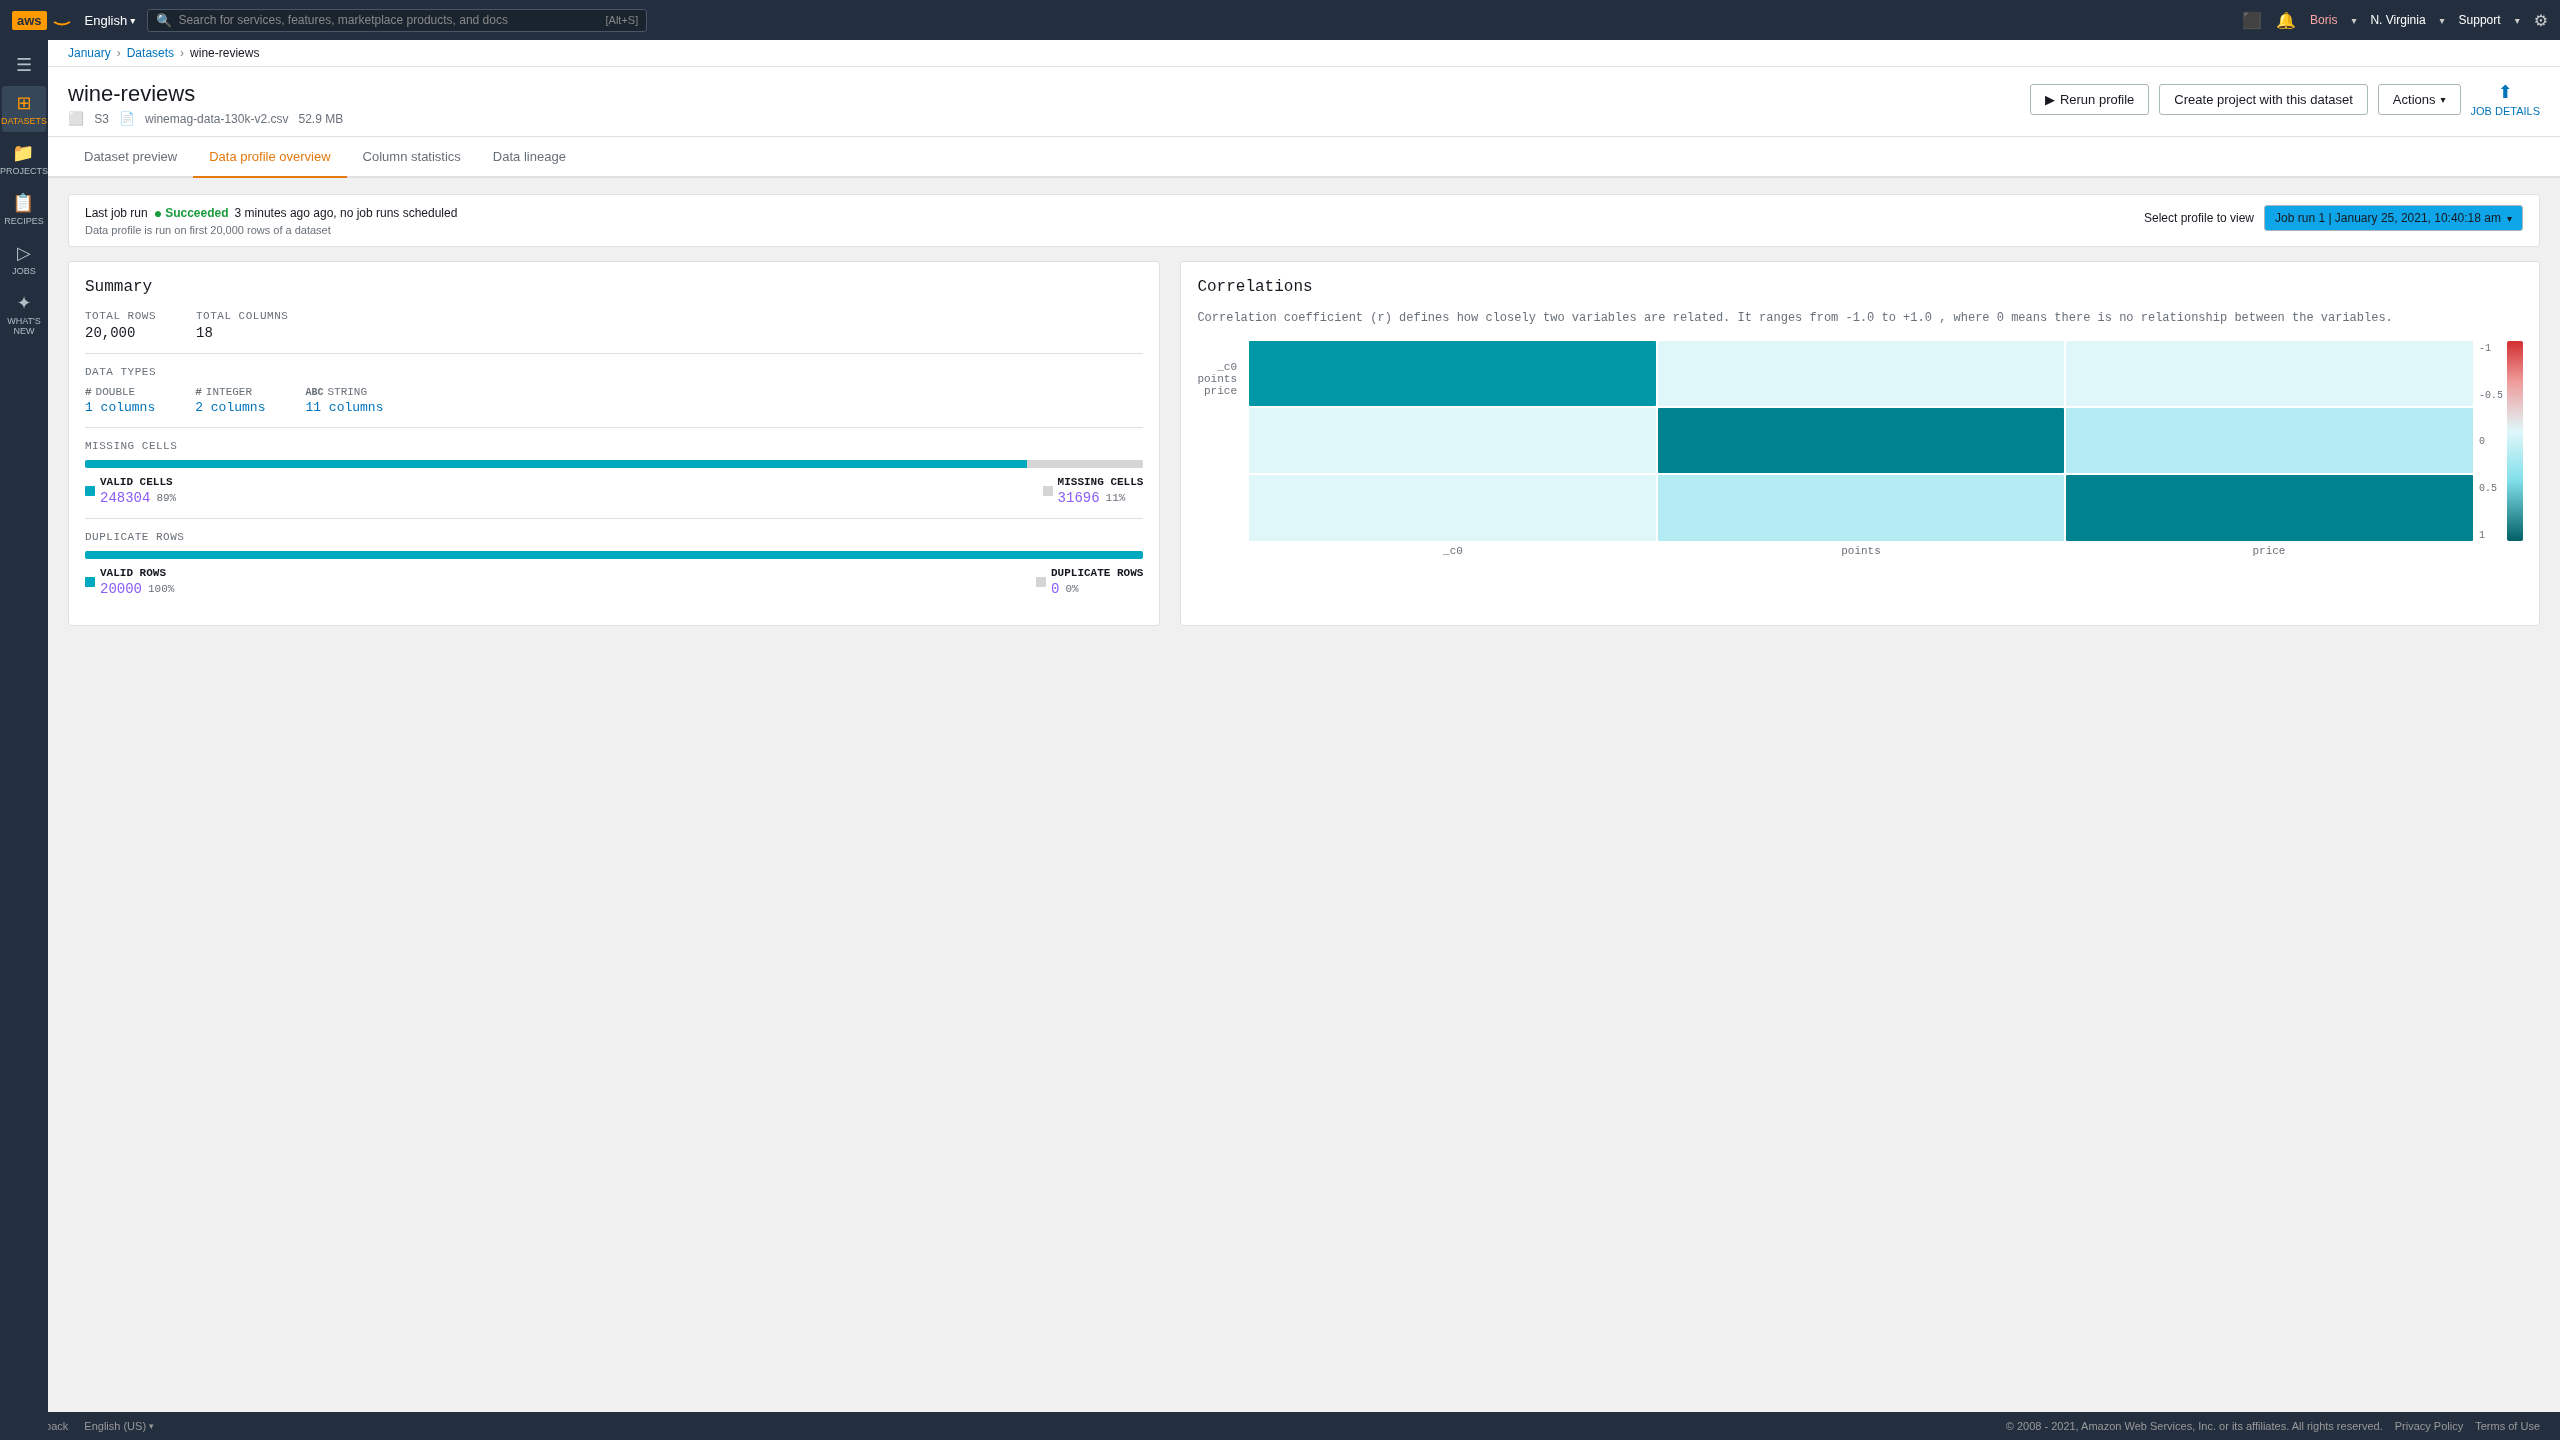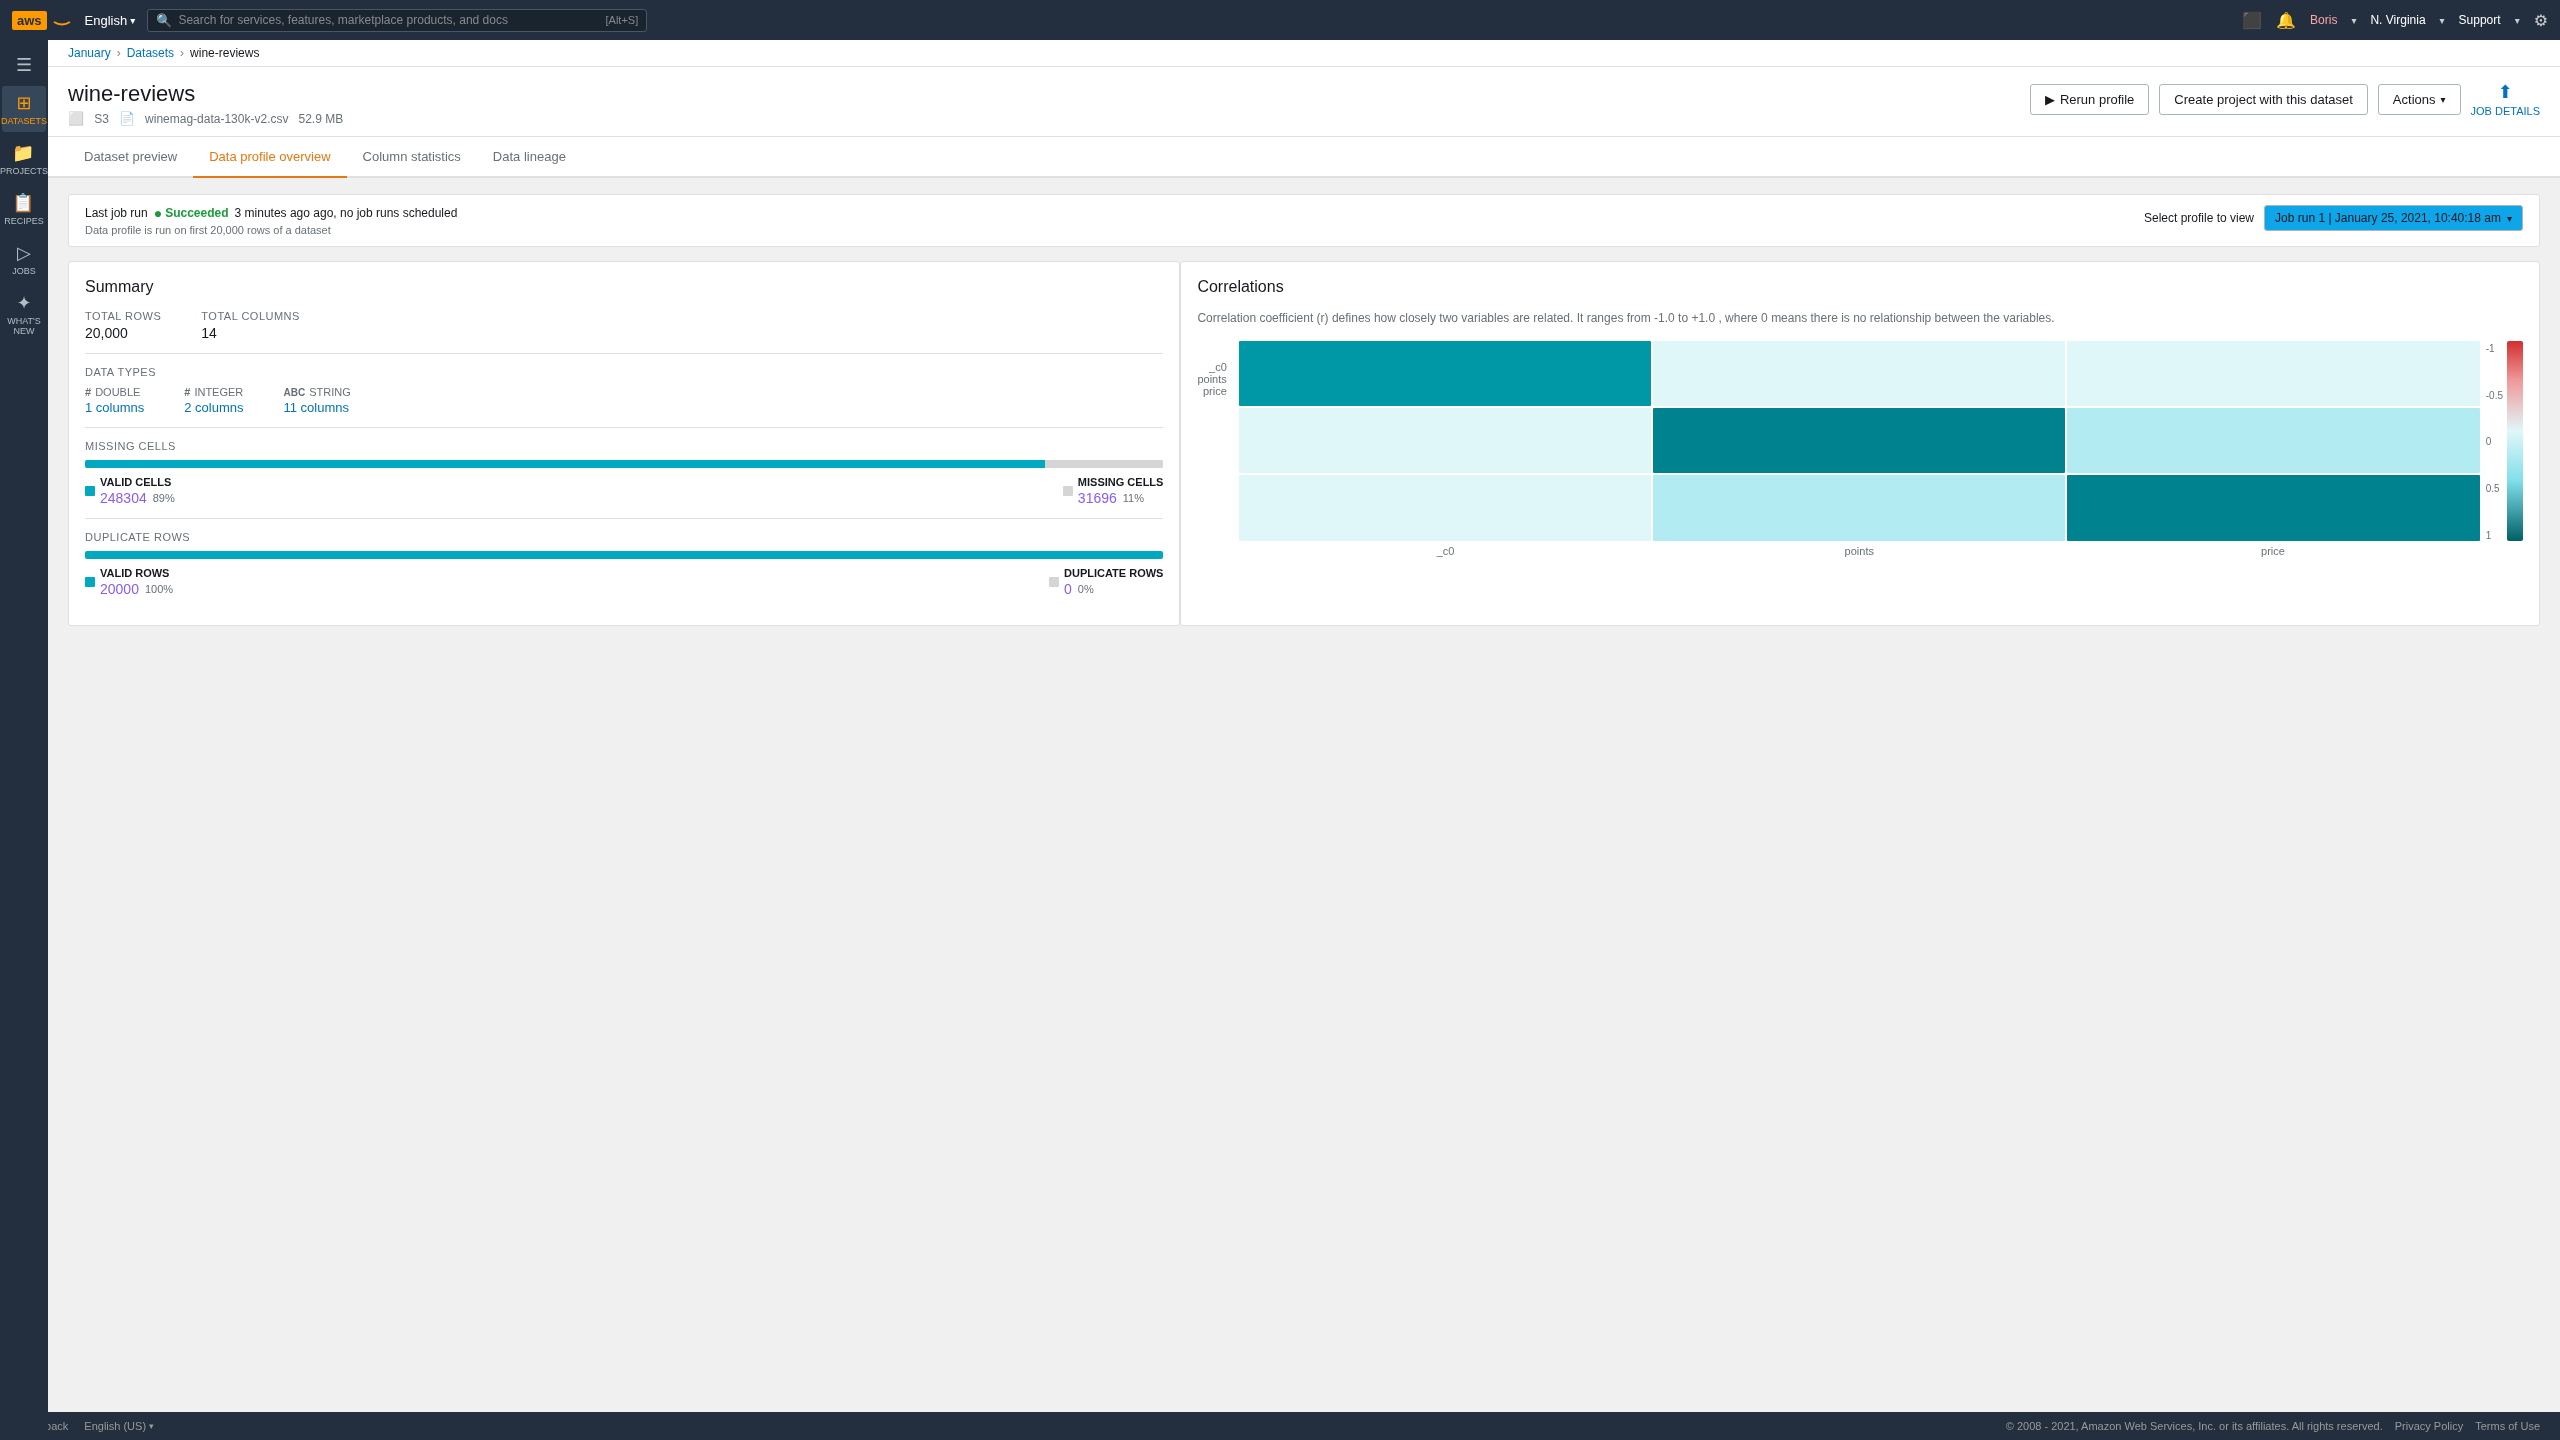--- a/index.html
+++ b/index.html
@@ -64,21 +64,21 @@
     .status-bar { background: #fff; border: 1px solid #e0e0e0; border-radius: 3px; padding: 10px 16px; margin-bottom: 14px; display: flex; align-items: flex-start; justify-content: space-between; }
     .status-left { }
     .status-row { display: flex; align-items: center; gap: 6px; font-size: 12px; color: #16191f; }
     .status-badge { color: #1a9c3e; font-weight: 600; display: flex; align-items: center; gap: 3px; }
     .status-badge::before { content: "●"; font-size: 14px; }
     .status-note { color: #687078; font-size: 11px; margin-top: 3px; }
     .profile-selector { display: flex; align-items: center; gap: 10px; font-size: 12px; color: #16191f; }
     .profile-dropdown { border: 1px solid #aab7b8; border-radius: 3px; padding: 5px 10px; background: #0ea5e9; cursor: pointer; font-size: 12px; display: flex; align-items: center; gap: 6px; }
 
     
-    .panels { display: flex; gap: 0; }
+    .panels { display: flex; gap: 20px; font-family: Liberation Mono, monospace; }
     .panel-left { flex: 1; min-width: 0; }
     .panel-right { width: 55%; }
 
     .panel { background: #fff; border: 1px solid #e0e0e0; border-radius: 3px; padding: 16px; }
     .panel-title { font-size: 16px; font-weight: 500; margin-bottom: 14px; }
     .panel-divider { border: none; border-top: 1px solid #e0e0e0; margin: 12px 0; }
 
     
     .summary-row { display: flex; gap: 40px; margin-bottom: 12px; }
     .summary-stat { }
@@ -258,21 +258,21 @@
       <div class="panel panel-left">
         <div class="panel-title">Summary</div>
 
         <div class="summary-row">
           <div class="summary-stat">
             <div class="stat-label">TOTAL ROWS</div>
             <div class="stat-value">20,000</div>
           </div>
           <div class="summary-stat">
             <div class="stat-label">TOTAL COLUMNS</div>
-            <div class="stat-value">14</div>
+            <div class="stat-value">18</div>
           </div>
         </div>
 
         <hr class="panel-divider">
 
         <div class="data-types-section">
           <div class="section-label">DATA TYPES</div>
           <div class="data-types-row">
             <div class="dtype-item">
               <div class="dtype-header">

